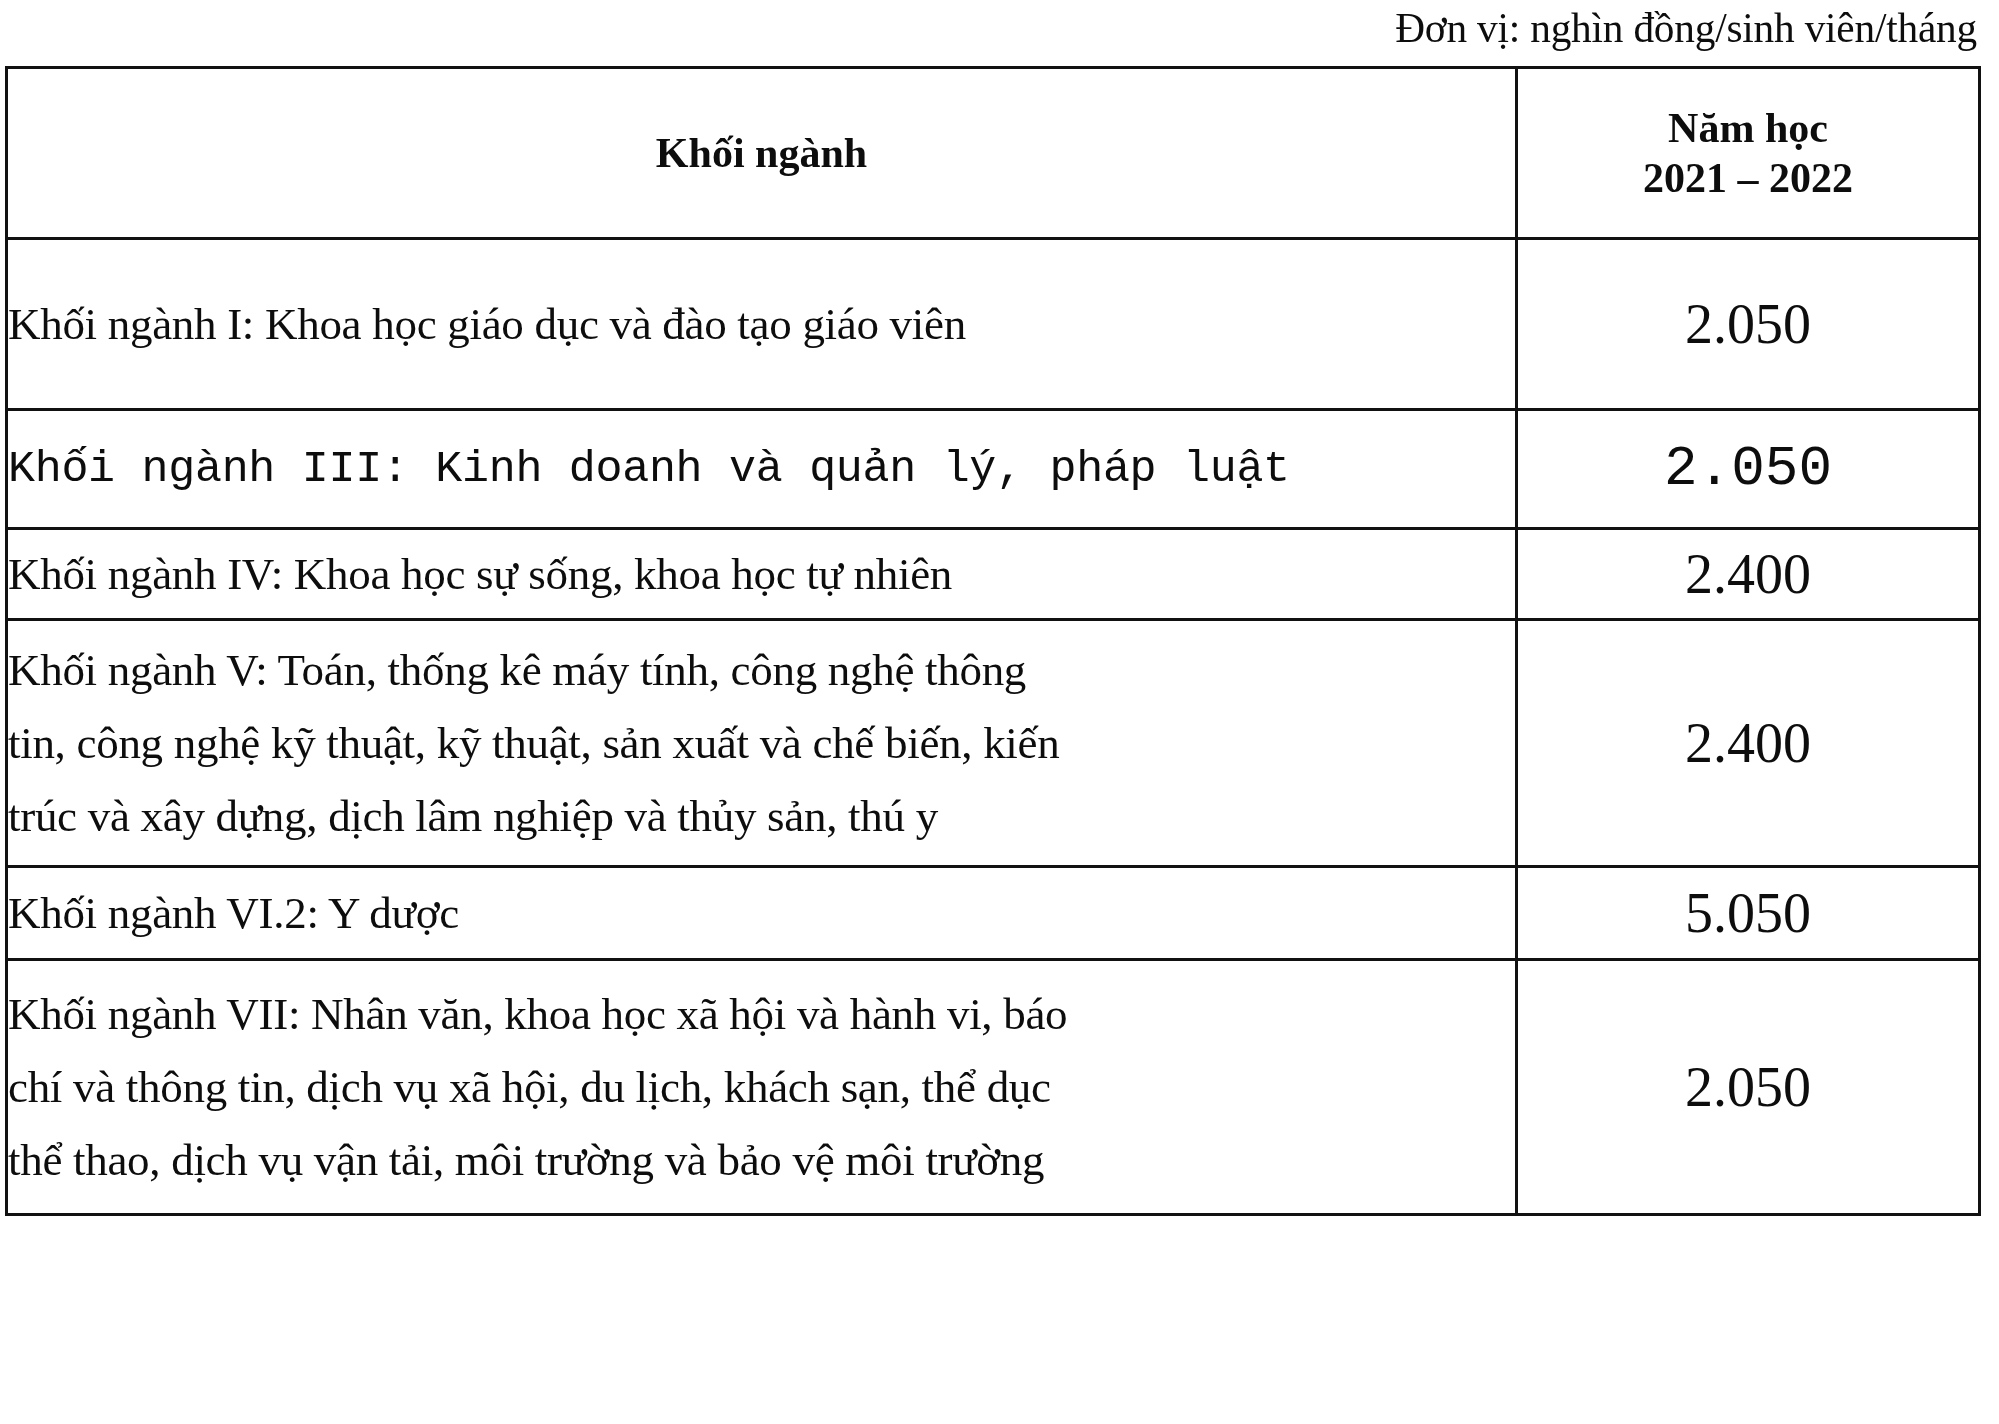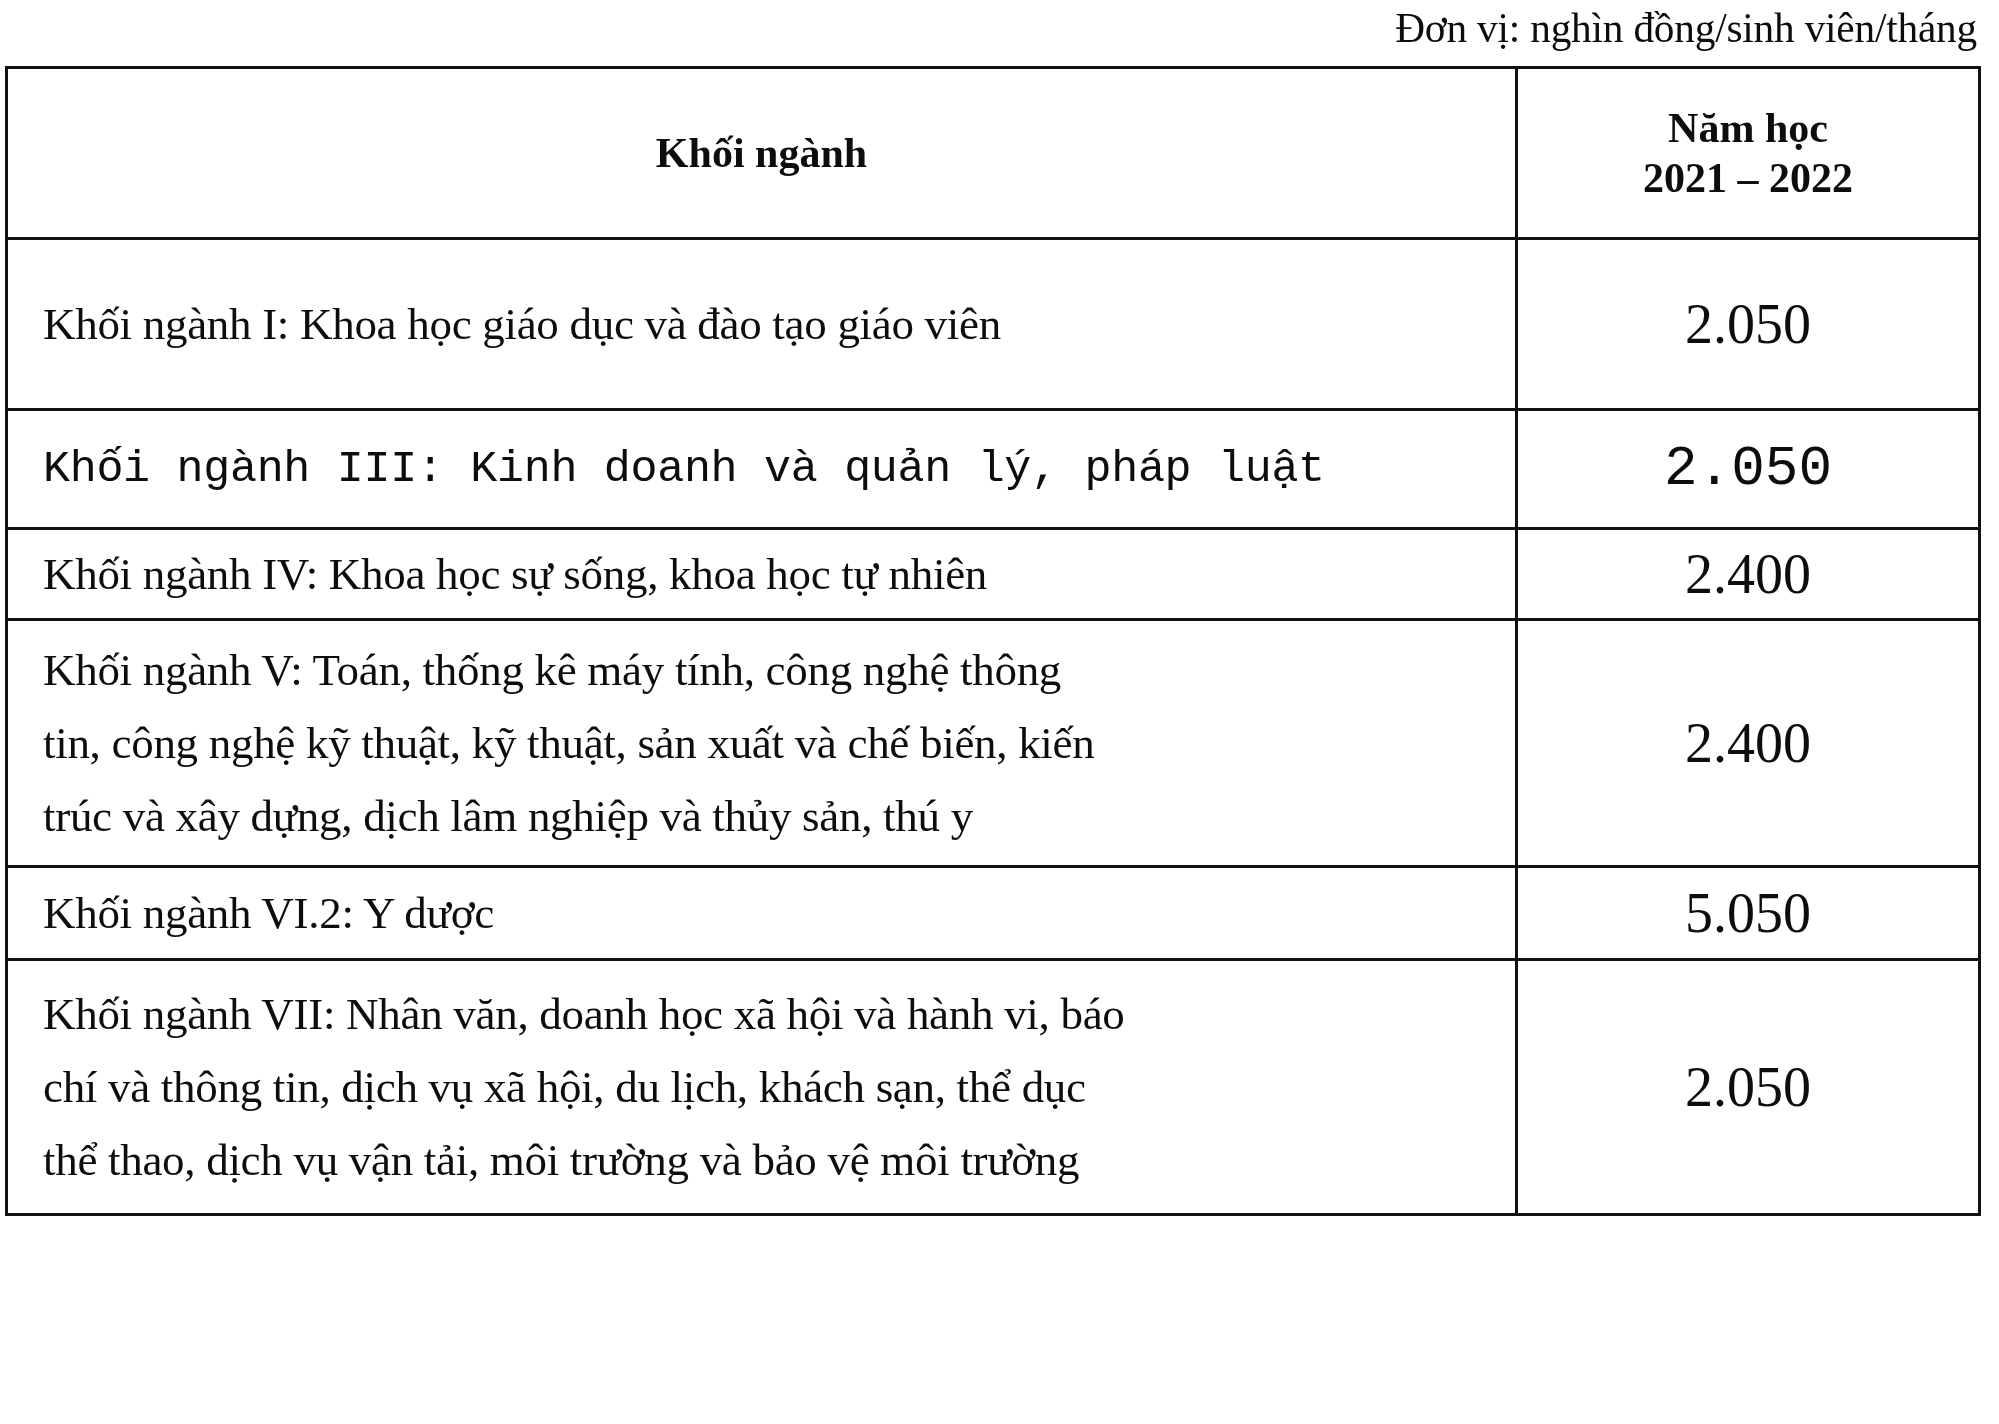--- a/index.html
+++ b/index.html
@@ -66,21 +66,20 @@
   td.name-cell {
     text-align: left;
     font-size: 45px;
     line-height: 73px;
     padding: 14px 18px 14px 22px;
     letter-spacing: -0.3px;
   }
   td.name-cell .ln {
     display: block;
     white-space: nowrap;
-    margin-left: 35px;
   }
   td.val-cell {
     text-align: center;
     font-size: 56px;
     line-height: 56px;
     padding: 8px 4px;
     white-space: nowrap;
   }
   
   tr.r1 td { height: 168px; }
@@ -141,21 +140,21 @@
         <td class="val-cell">2.400</td>
       </tr>
       <tr class="r7">
         <td class="name-cell">
           <span class="ln">Khối ngành VI.2: Y dược</span>
         </td>
         <td class="val-cell">5.050</td>
       </tr>
       <tr class="r8">
         <td class="name-cell">
-          <span class="ln">Khối ngành VII: Nhân văn, doanh học xã hội và hành vi, báo</span>
+          <span class="ln">Khối ngành VII: Nhân văn, khoa học xã hội và hành vi, báo</span>
           <span class="ln">chí và thông tin, dịch vụ xã hội, du lịch, khách sạn, thể dục</span>
           <span class="ln">thể thao, dịch vụ vận tải, môi trường và bảo vệ môi trường</span>
         </td>
         <td class="val-cell">2.050</td>
       </tr>
     </tbody>
   </table>
 
 </div>
 

